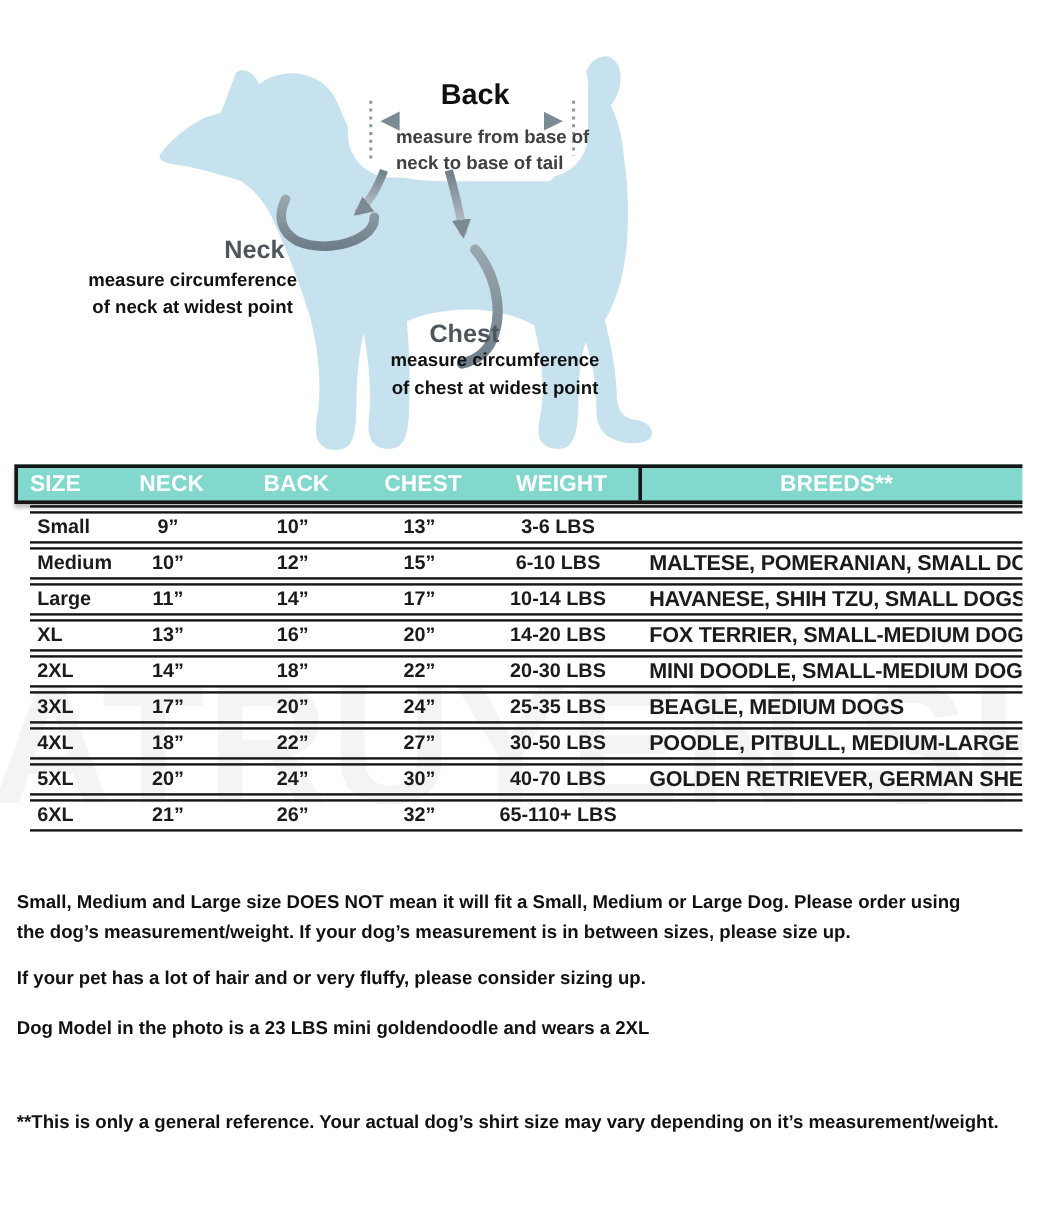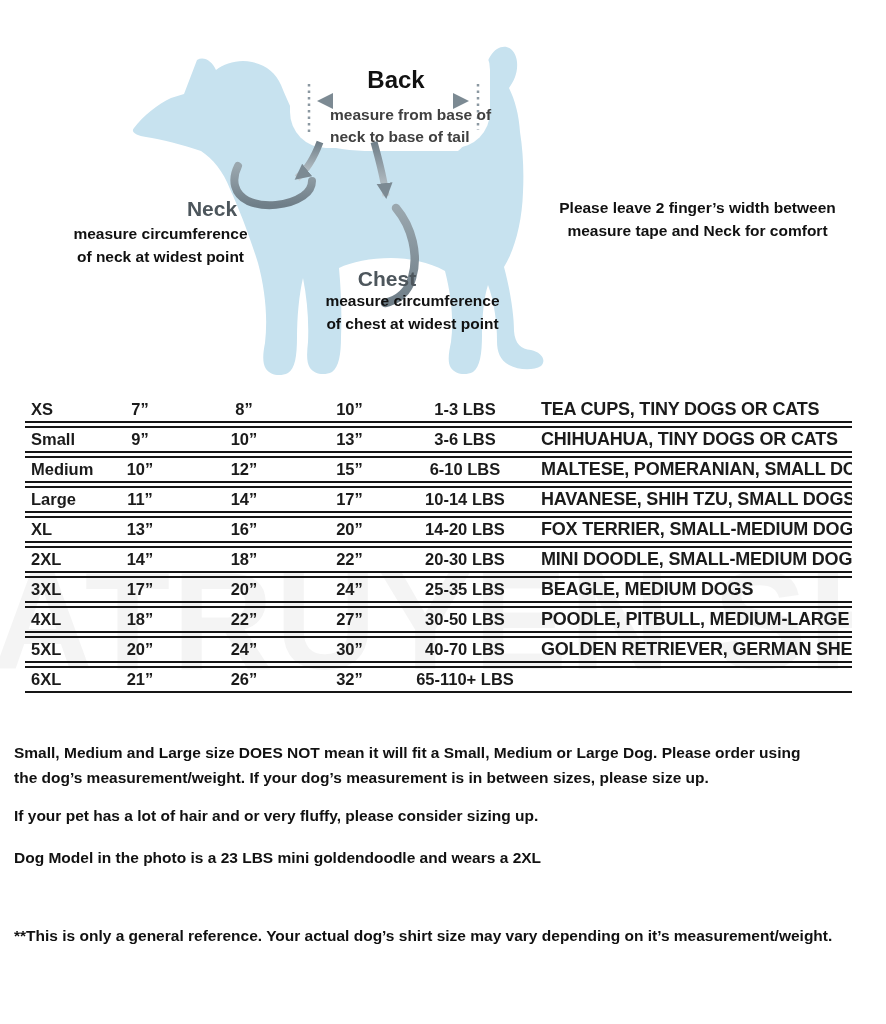--- a/index.html
+++ b/index.html
@@ -141,43 +141,48 @@
 
     <div class="lbl back-title">Back</div>
     <div class="lbl back-sub">measure from base of
 neck to base of tail</div>
     <div class="lbl neck-title">Neck</div>
     <div class="lbl neck-sub">measure circumference
 of neck at widest point</div>
     <div class="lbl chest-title">Chest</div>
     <div class="lbl chest-sub">measure circumference
 of chest at widest point</div>
-    <div class="lbl comfort-note">Please leave 2 finger’s width between
-measure tape and Neck for comfort</div>
   </div>
 
   <div class="wm wm2">ATRUYEN SHOP</div>
 
+  <div class="thead">
+    <div class="hcell first">SIZE</div>
+    <div class="hcell">NECK</div>
+    <div class="hcell">BACK</div>
+    <div class="hcell">CHEST</div>
+    <div class="hcell">WEIGHT</div>
+    <div class="hcell breeds">BREEDS**</div>
+  </div>
 
   <div class="tbody">
     <div class="trow">
       <div class="tcell size">XS</div>
       <div class="tcell">7”</div>
       <div class="tcell">8”</div>
       <div class="tcell">10”</div>
       <div class="tcell">1-3 LBS</div>
       <div class="tcell breeds">TEA CUPS, TINY DOGS OR CATS</div>
     </div>
     <div class="trow">
       <div class="tcell size">Small</div>
       <div class="tcell">9”</div>
       <div class="tcell">10”</div>
       <div class="tcell">13”</div>
       <div class="tcell">3-6 LBS</div>
-      <div class="tcell breeds">CHIHUAHUA, TINY DOGS OR CATS</div>
     </div>
     <div class="trow">
       <div class="tcell size">Medium</div>
       <div class="tcell">10”</div>
       <div class="tcell">12”</div>
       <div class="tcell">15”</div>
       <div class="tcell">6-10 LBS</div>
       <div class="tcell breeds">MALTESE, POMERANIAN, SMALL DOGS</div>
     </div>
     <div class="trow">

